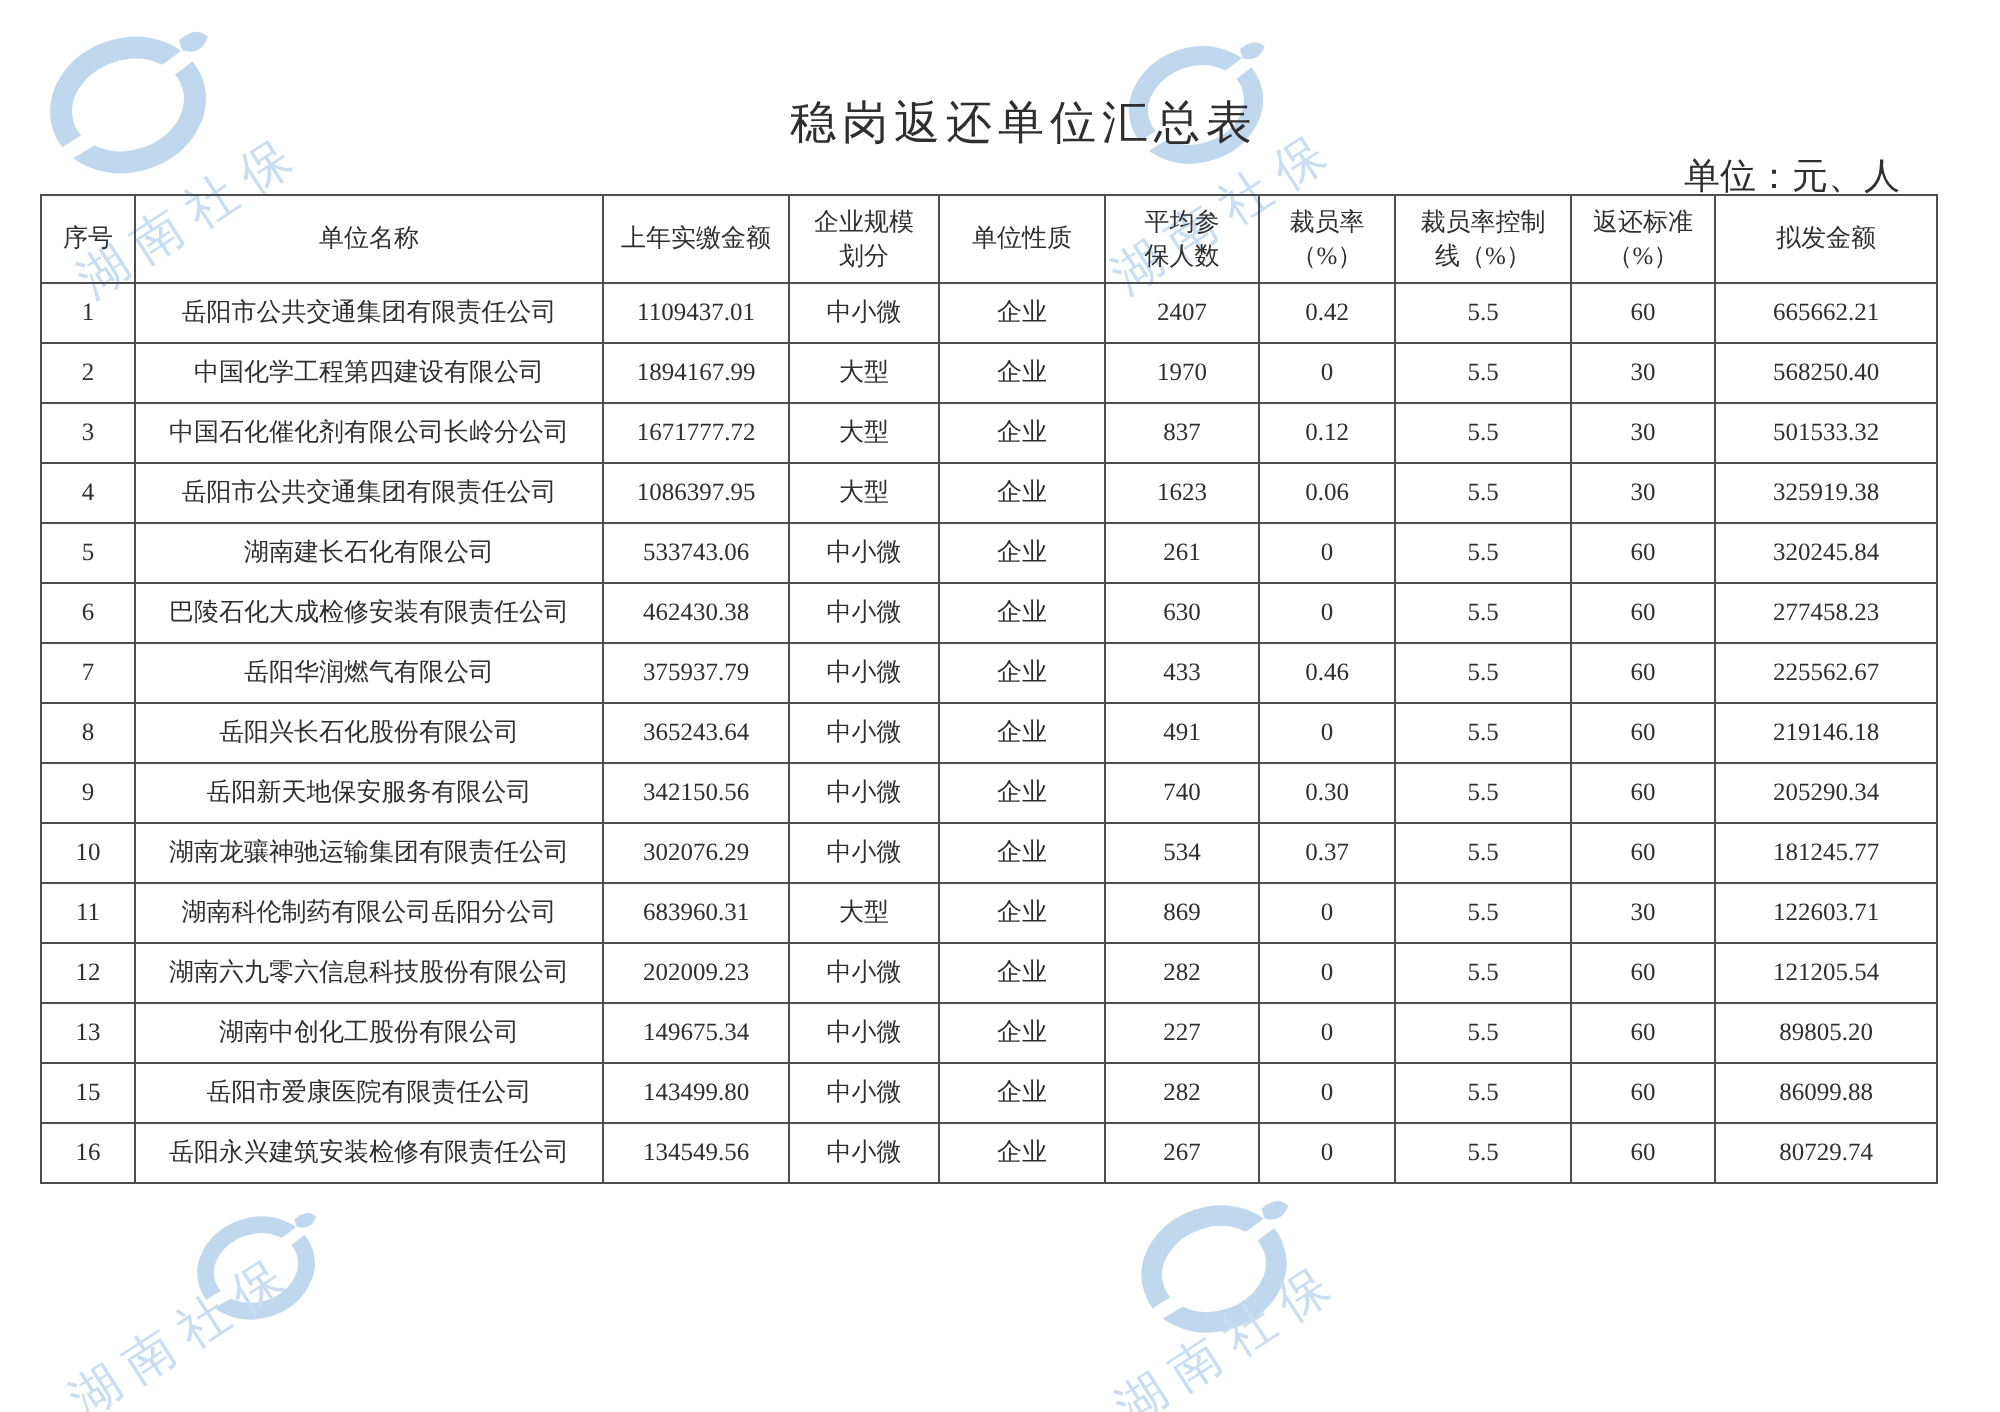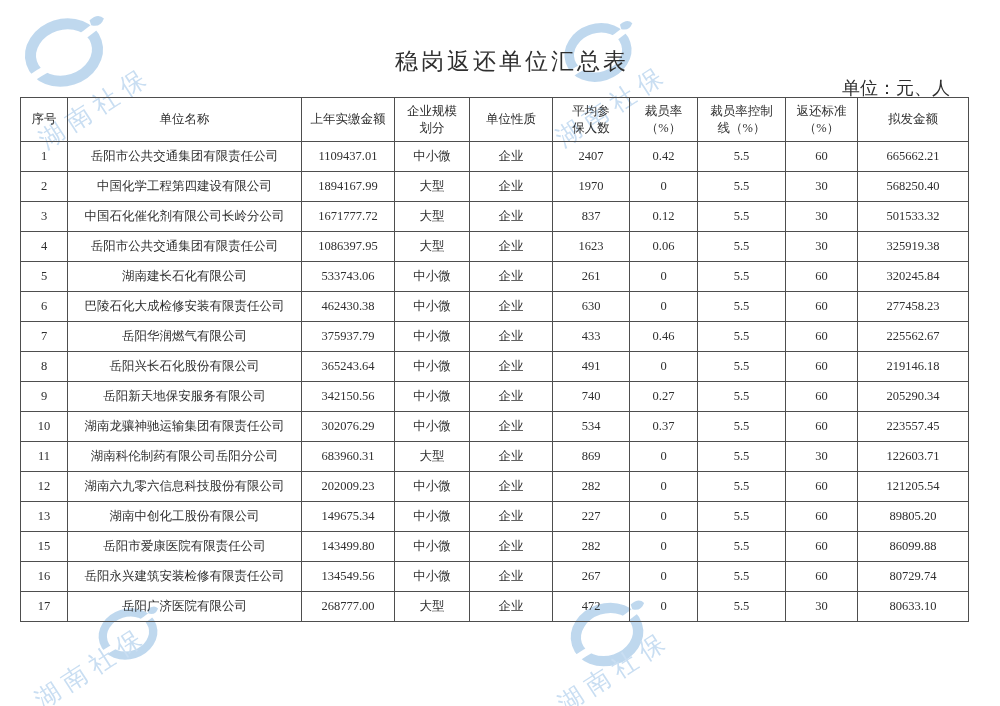--- a/index.html
+++ b/index.html
@@ -237,36 +237,36 @@
           <td>60</td>
           <td>219146.18</td>
         </tr>
         <tr>
           <td>9</td>
           <td>岳阳新天地保安服务有限公司</td>
           <td>342150.56</td>
           <td>中小微</td>
           <td>企业</td>
           <td>740</td>
-          <td>0.27</td>
+          <td>0.30</td>
           <td>5.5</td>
           <td>60</td>
           <td>205290.34</td>
         </tr>
         <tr>
           <td>10</td>
           <td>湖南龙骧神驰运输集团有限责任公司</td>
           <td>302076.29</td>
           <td>中小微</td>
           <td>企业</td>
           <td>534</td>
           <td>0.37</td>
           <td>5.5</td>
           <td>60</td>
-          <td>223557.45</td>
+          <td>181245.77</td>
         </tr>
         <tr>
           <td>11</td>
           <td>湖南科伦制药有限公司岳阳分公司</td>
           <td>683960.31</td>
           <td>大型</td>
           <td>企业</td>
           <td>869</td>
           <td>0</td>
           <td>5.5</td>
@@ -314,28 +314,16 @@
           <td>岳阳永兴建筑安装检修有限责任公司</td>
           <td>134549.56</td>
           <td>中小微</td>
           <td>企业</td>
           <td>267</td>
           <td>0</td>
           <td>5.5</td>
           <td>60</td>
           <td>80729.74</td>
         </tr>
-        <tr>
-          <td>17</td>
-          <td>岳阳广济医院有限公司</td>
-          <td>268777.00</td>
-          <td>大型</td>
-          <td>企业</td>
-          <td>472</td>
-          <td>0</td>
-          <td>5.5</td>
-          <td>30</td>
-          <td>80633.10</td>
-        </tr>
       </tbody>
   </table>
 
 </div>
 
 </body></html>

